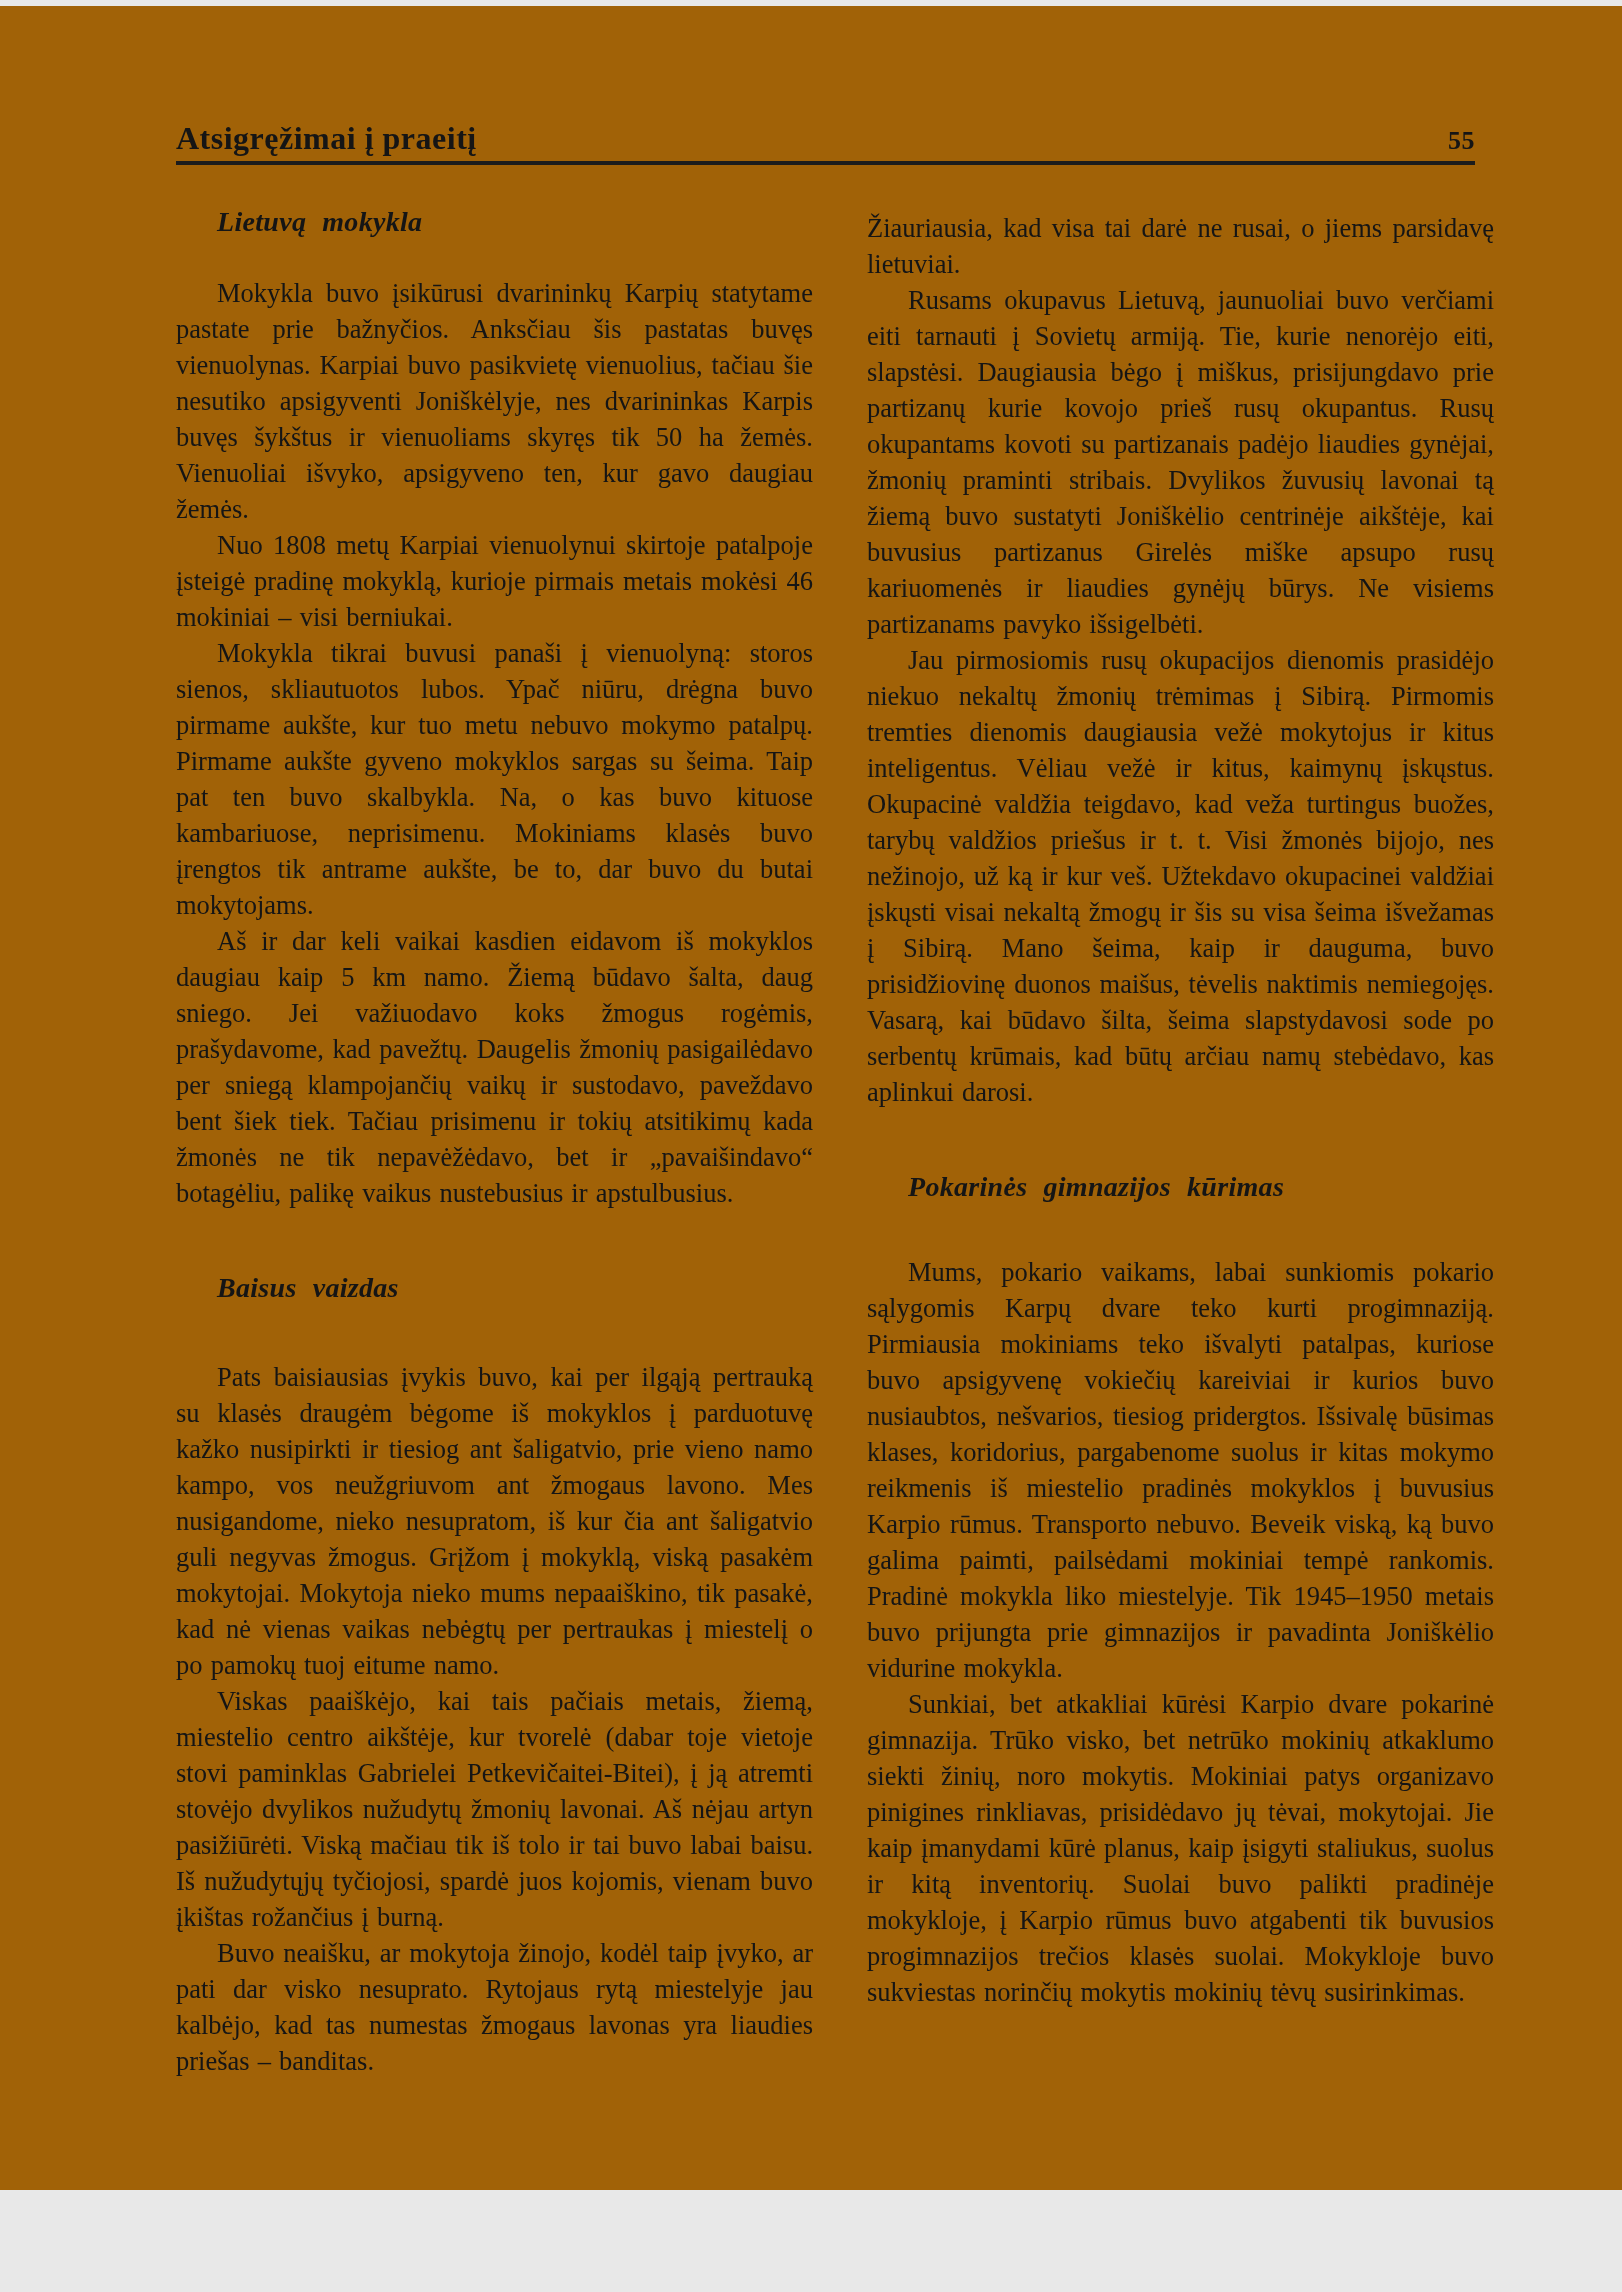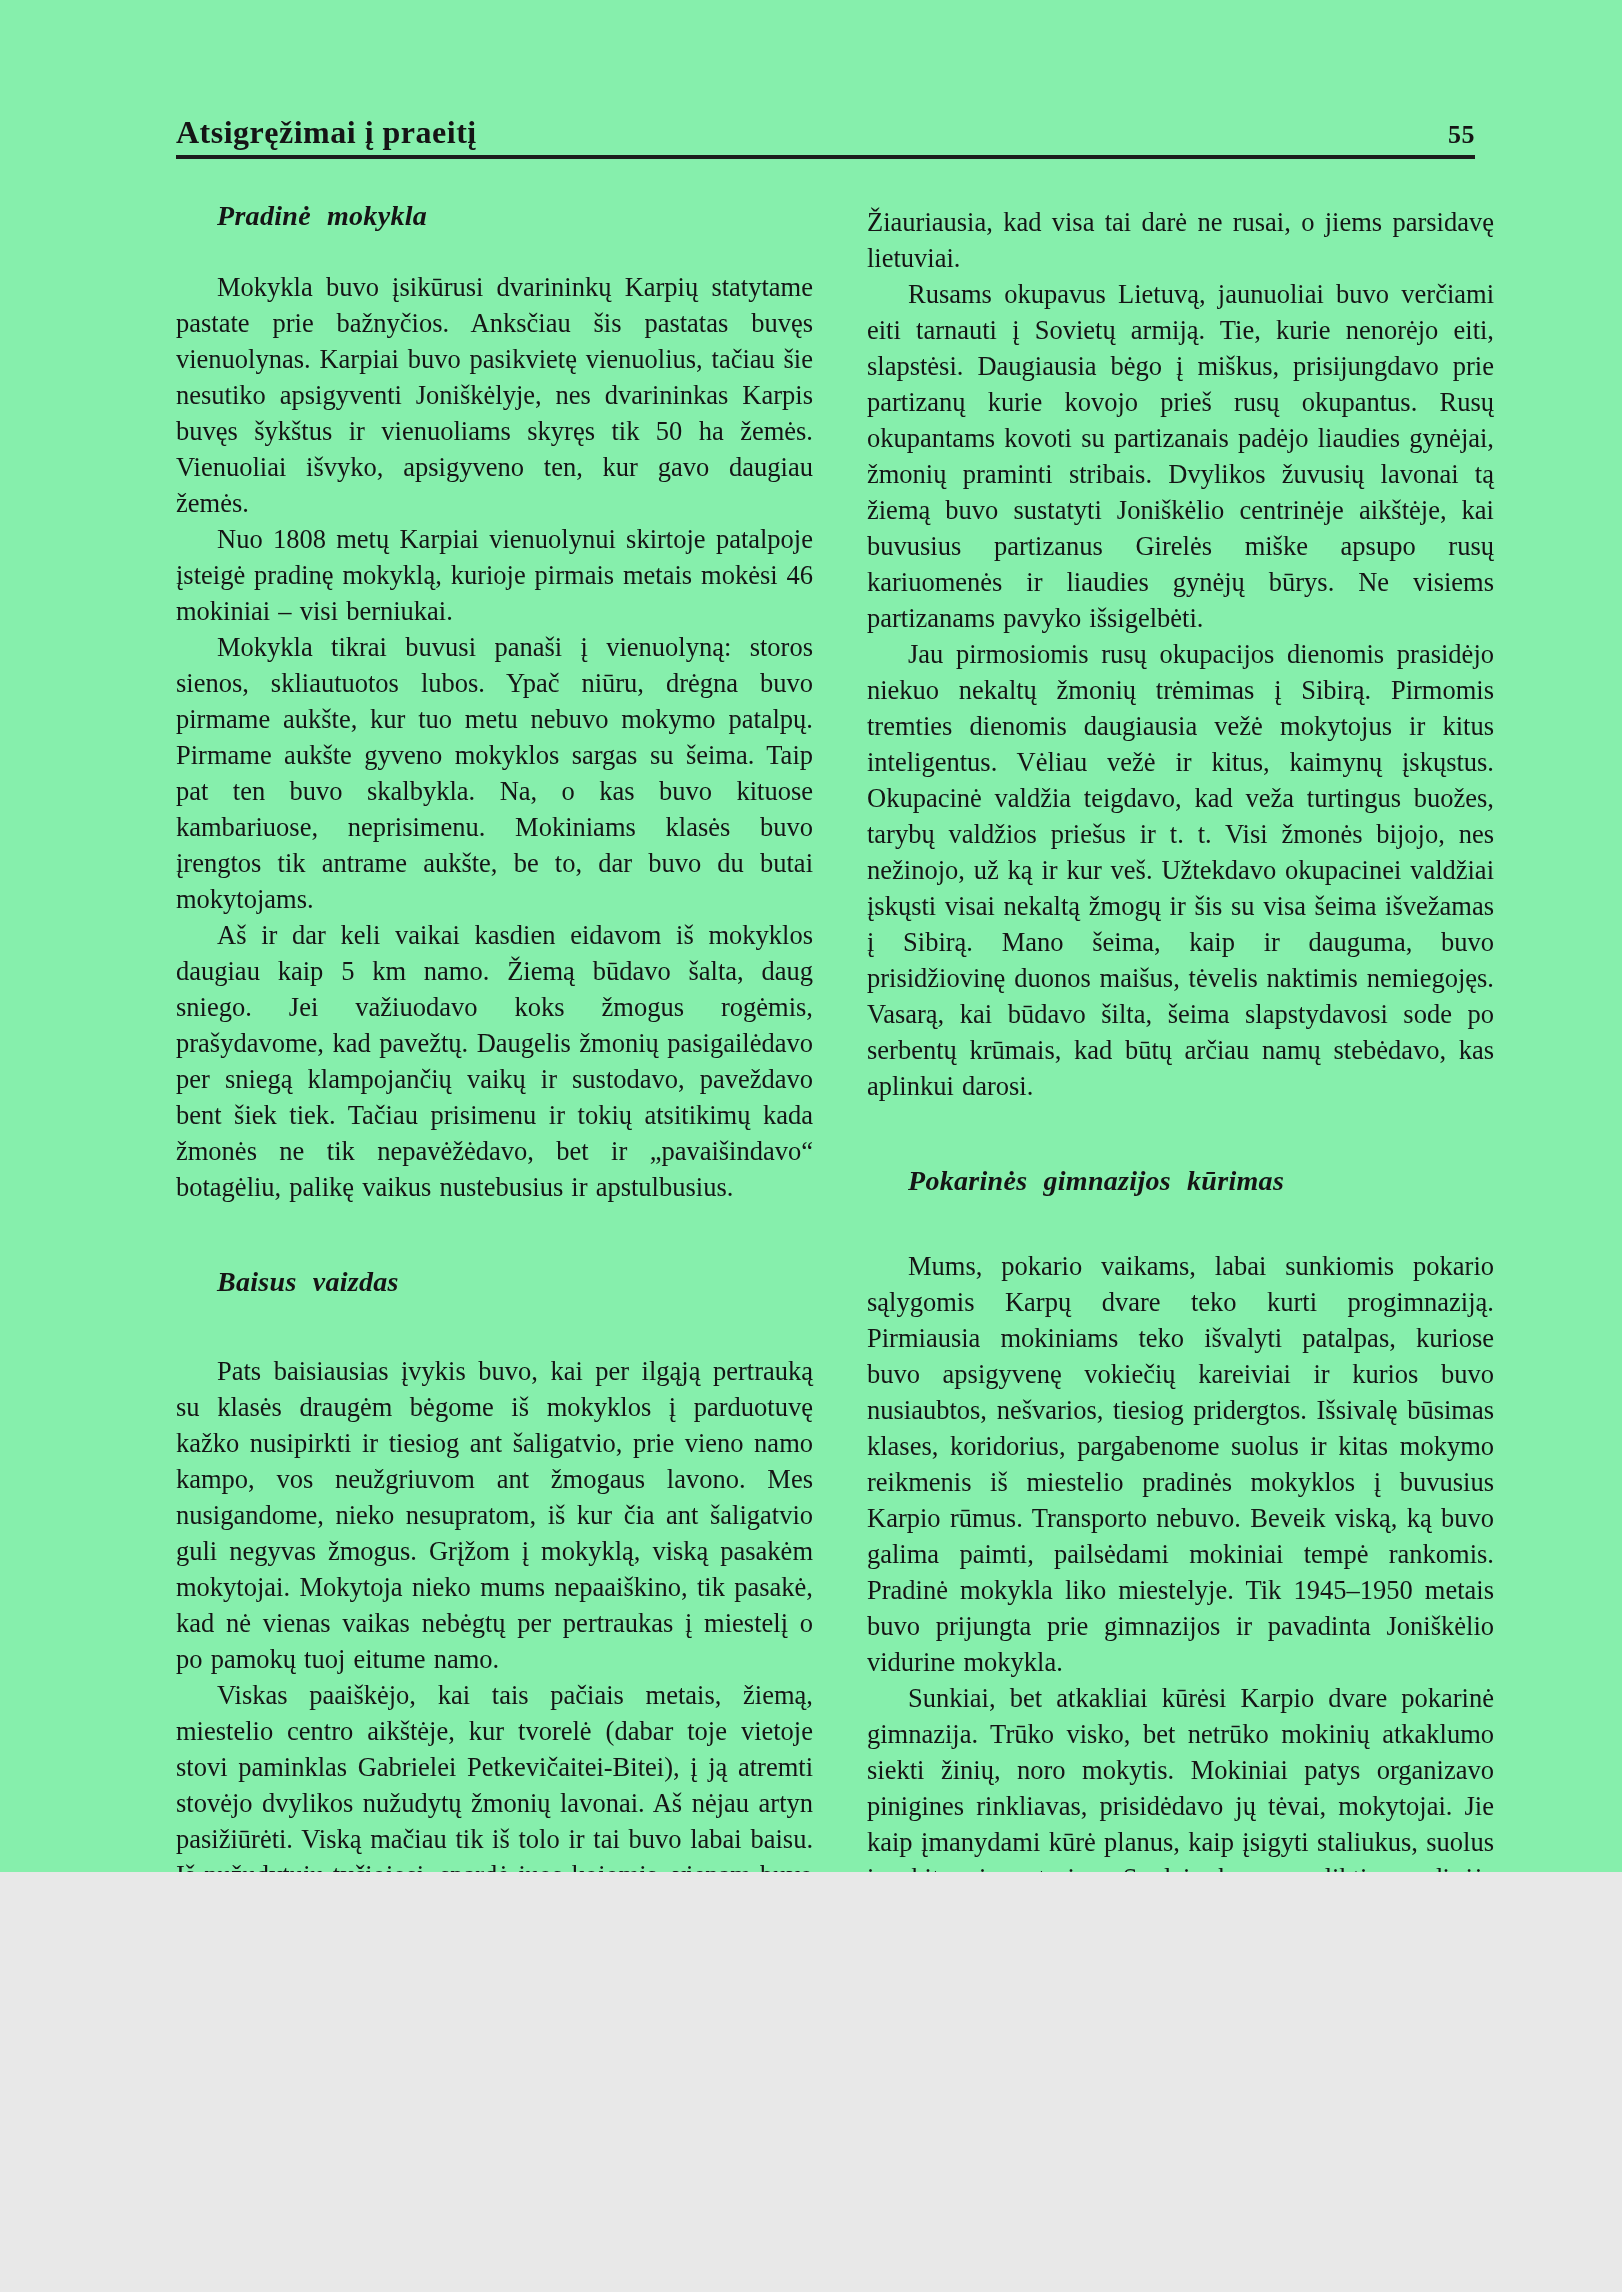--- a/index.html
+++ b/index.html
@@ -3,23 +3,23 @@
 <meta charset="utf-8">
 <style>
   html, body {
     margin: 0;
     padding: 0;
     background: #e8e8e8;
   }
   .page {
     position: relative;
     width: 1622px;
-    height: 1872px;
-    margin: 0 auto;
-    background: #86efac;
+    height: 2184px;
+    margin: 6px auto;
+    background: #a16207;
     color: #151515;
     font-family: "Liberation Serif", "DejaVu Serif", serif;
     overflow: hidden;
   }
   
   .running-head {
     position: absolute;
     left: 176px;
     width: 1299px;
     top: 114px;
@@ -87,21 +87,21 @@
 
   <div class="running-head">
     <span class="title">Atsigręžimai į praeitį</span>
     <span class="pageno">55</span>
   </div>
   <div class="head-rule"></div>
 
   <div class="columns">
 
     <section class="col col-left">
-      <h2 class="sect first">Pradinė  mokykla</h2>
+      <h2 class="sect first">Lietuvą  mokykla</h2>
       <p class="body">Mokykla buvo įsikūrusi dvarininkų Karpių statytame pastate prie bažnyčios. Anksčiau šis pastatas buvęs vienuolynas. Karpiai buvo pasikvietę vienuolius, tačiau šie nesutiko apsigyventi Joniškėlyje, nes dvarininkas Karpis buvęs šykštus ir vienuoliams skyręs tik 50 ha žemės. Vienuoliai išvyko, apsigyveno ten, kur gavo daugiau žemės.</p>
       <p class="body">Nuo 1808 metų Karpiai vienuolynui skirtoje patalpoje įsteigė pradinę mokyklą, kurioje pirmais metais mokėsi 46 mokiniai – visi berniukai.</p>
       <p class="body">Mokykla tikrai buvusi panaši į vienuolyną: storos sienos, skliautuotos lubos. Ypač niūru, drėgna buvo pirmame aukšte, kur tuo metu nebuvo mokymo patalpų. Pirmame aukšte gyveno mokyklos sargas su šeima. Taip pat ten buvo skalbykla. Na, o kas buvo kituose kambariuose, neprisimenu. Mokiniams klasės buvo įrengtos tik antrame aukšte, be to, dar buvo du butai mokytojams.</p>
       <p class="body">Aš ir dar keli vaikai kasdien eidavom iš mokyklos daugiau kaip 5 km namo. Žiemą būdavo šalta, daug sniego. Jei važiuodavo koks žmogus rogėmis, prašydavome, kad pavežtų. Daugelis žmonių pasigailėdavo per sniegą klampojančių vaikų ir sustodavo, paveždavo bent šiek tiek. Tačiau prisimenu ir tokių atsitikimų kada žmonės ne tik nepavėžėdavo, bet ir „pavaišindavo“ botagėliu, palikę vaikus nustebusius ir apstulbusius.</p>
 
       <h2 class="sect second">Baisus vaizdas</h2>
       <p class="body">Pats baisiausias įvykis buvo, kai per ilgąją pertrauką su klasės draugėm bėgome iš mokyklos į parduotuvę kažko nusipirkti ir tiesiog ant šaligatvio, prie vieno namo kampo, vos neužgriuvom ant žmogaus lavono. Mes nusigandome, nieko nesupratom, iš kur čia ant šaligatvio guli negyvas žmogus. Grįžom į mokyklą, viską pasakėm mokytojai. Mokytoja nieko mums nepaaiškino, tik pasakė, kad nė vienas vaikas nebėgtų per pertraukas į miestelį o po pamokų tuoj eitume namo.</p>
       <p class="body">Viskas paaiškėjo, kai tais pačiais metais, žiemą, miestelio centro aikštėje, kur tvorelė (dabar toje vietoje stovi paminklas Gabrielei Petkevičaitei-Bitei), į ją atremti stovėjo dvylikos nužudytų žmonių lavonai. Aš nėjau artyn pasižiūrėti. Viską mačiau tik iš tolo ir tai buvo labai baisu. Iš nužudytųjų tyčiojosi, spardė juos kojomis, vienam buvo įkištas rožančius į burną.</p>
       <p class="body">Buvo neaišku, ar mokytoja žinojo, kodėl taip įvyko, ar pati dar visko nesuprato. Rytojaus rytą miestelyje jau kalbėjo, kad tas numestas žmogaus lavonas yra liaudies priešas – banditas.</p>
     </section>

